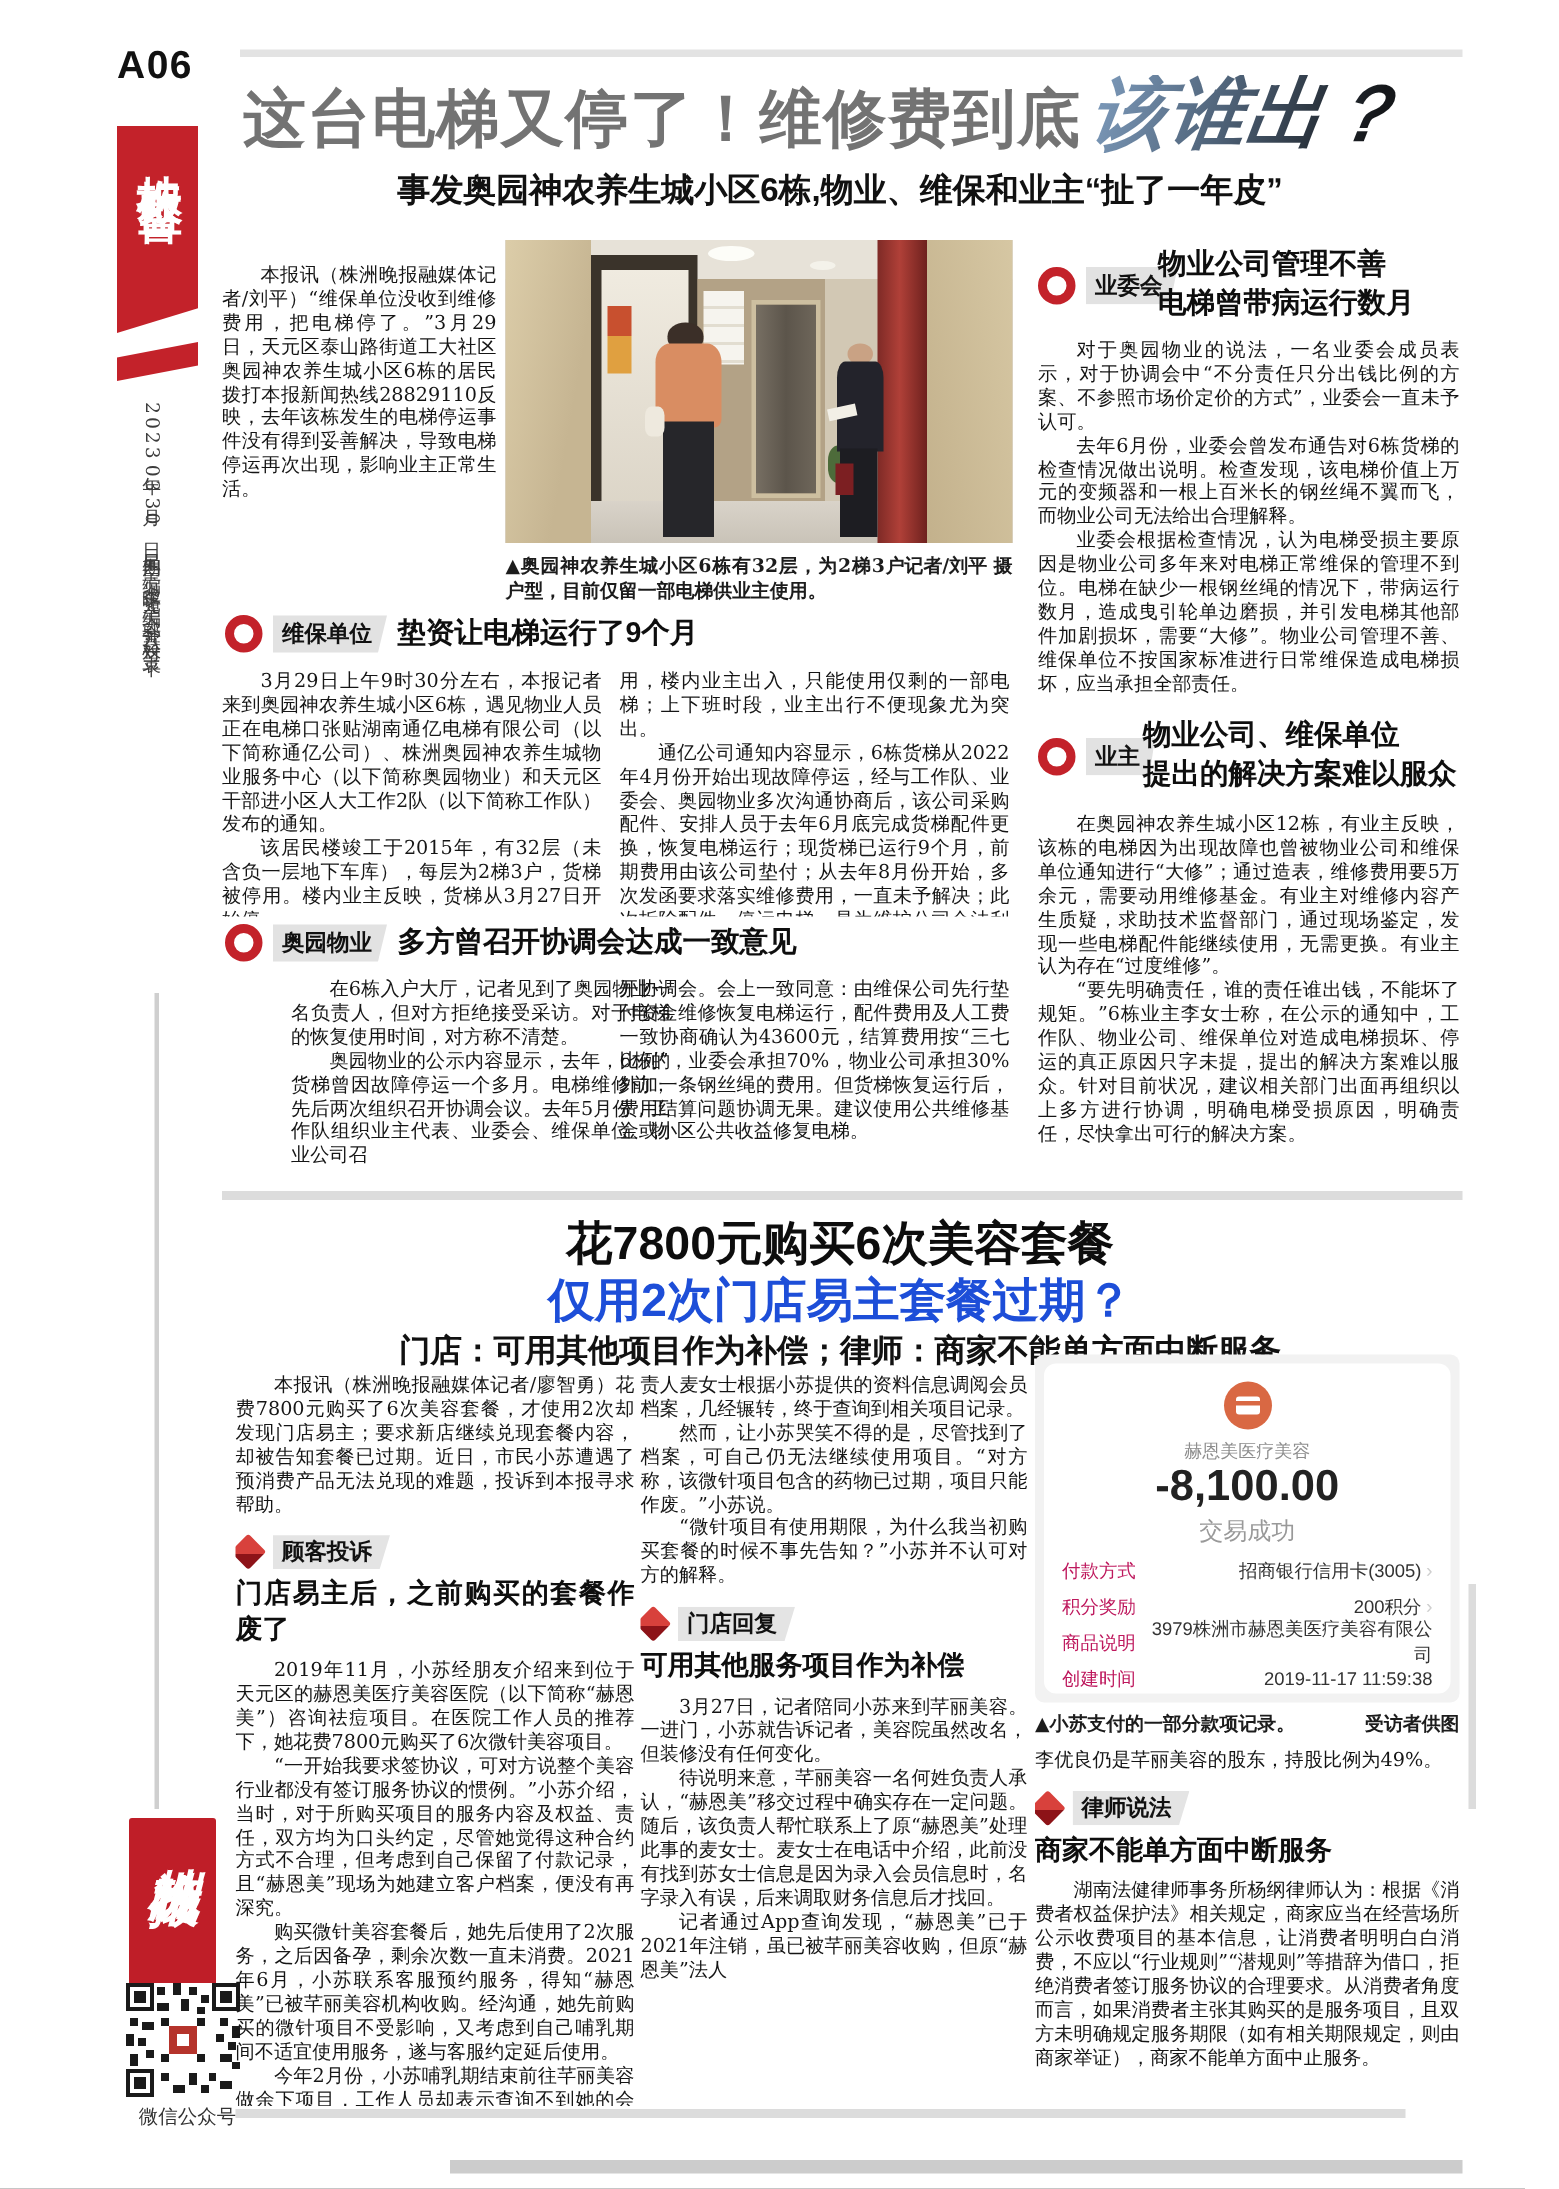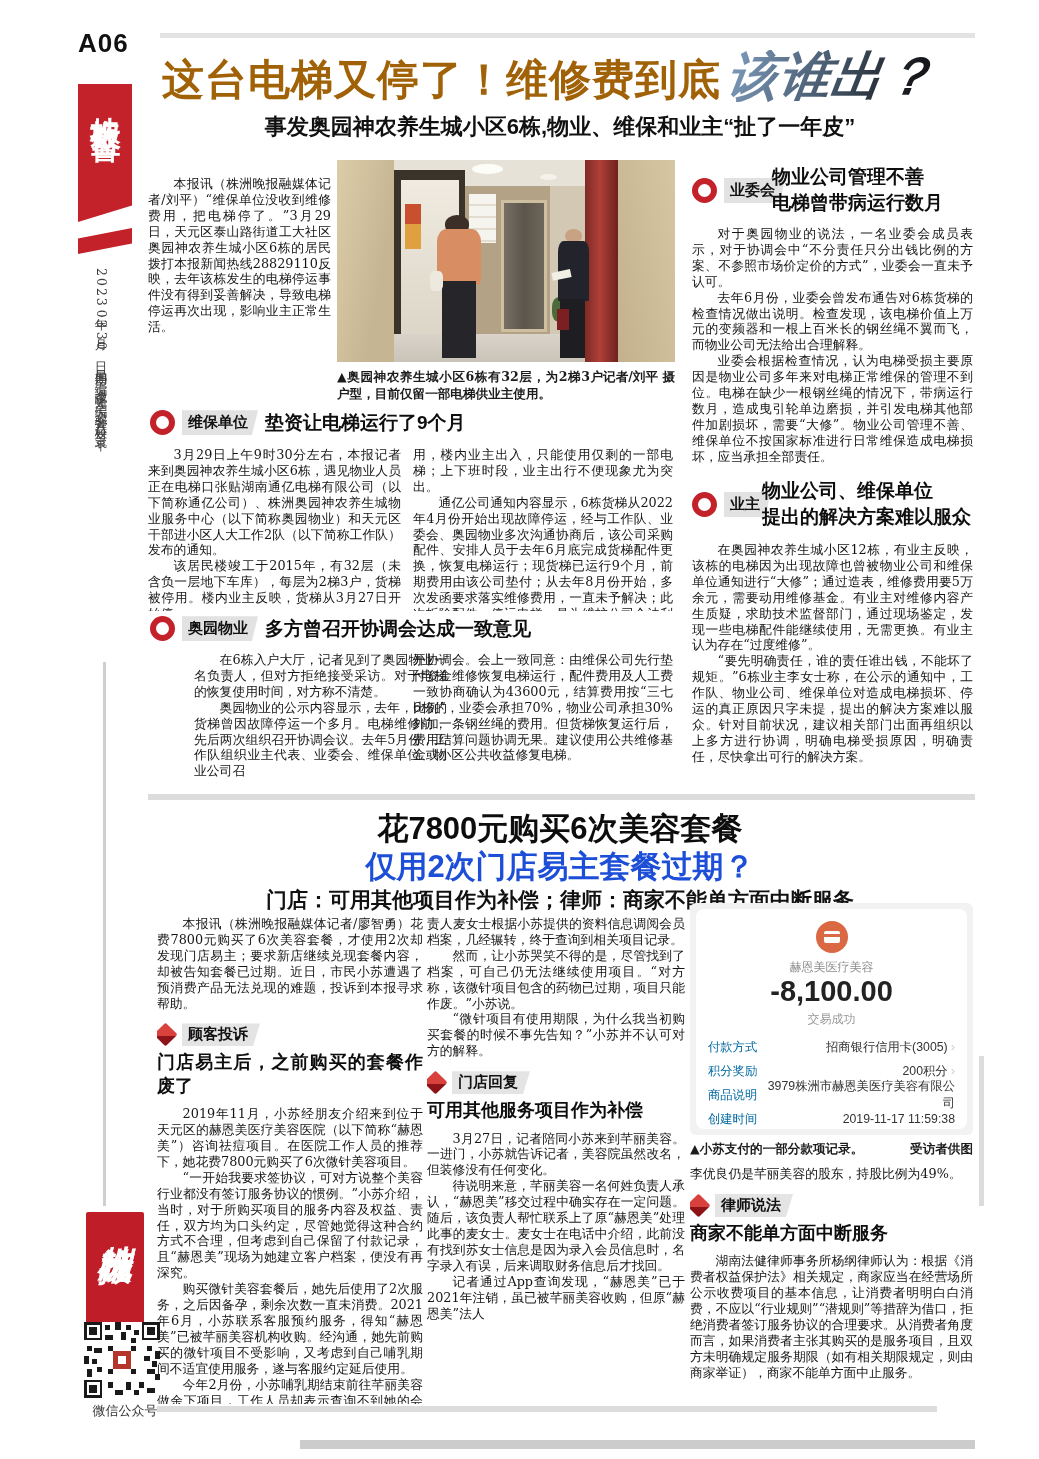--- a/index.html
+++ b/index.html
@@ -18,21 +18,21 @@
   .dateline{left:92px;top:268px;height:390px;writing-mode:vertical-rl;
           font:12.5px "DejaVu Serif",serif;color:#3c3c3c;letter-spacing:2px;}
   .vline{left:103px;top:662px;width:3px;height:544px;background:#cfcfcf;}
   .logo{left:86px;top:1212px;width:58px;height:172px;background:#bf1e28;border-radius:2px;}
   .logo-text{position:absolute;left:50%;top:6px;transform:translateX(-50%);
           writing-mode:vertical-rl;font:700 34px "DejaVu Serif",serif;color:#fff;letter-spacing:2px;font-style:italic;}
   .qr{left:84px;top:1322px;width:76px;height:76px;}
   .qr-label{left:70px;top:1402px;width:110px;text-align:center;font:13px "DejaVu Serif",serif;color:#333;}
   
   .hl1{left:162px;top:50px;width:820px;white-space:nowrap;}
-  .hl1-black{font:900 42px/1.1 "Liberation Sans",sans-serif;color:#a16207;letter-spacing:1px;}
+  .hl1-black{font:900 42px/1.1 "Liberation Sans",sans-serif;color:#737373;letter-spacing:1px;}
   .hl1-styled{display:inline-block;font:900 italic 52px/1 "Liberation Sans",sans-serif;
           transform:skewX(-8deg);margin-left:6px;
           background:linear-gradient(100deg,#7e9cbd 0%,#5c7purple 40%,#2a2f36 75%,#0c0c0c 100%);
           background:linear-gradient(100deg,#7e9cbd 0%,#4c5f74 45%,#15171a 90%);
           -webkit-background-clip:text;background-clip:text;color:transparent;}
   .subhead1{left:145px;top:112px;width:830px;text-align:center;
           font:700 22px "Liberation Sans",sans-serif;color:#111;}
   
   .tcol{position:absolute;text-align:justify;font-size:12.8px;line-height:15.9px;color:#151515;overflow:hidden;}
   .tcol p{margin:0;text-indent:2em;}
@@ -64,24 +64,24 @@
   
   .pay-wrap{left:690px;top:903px;width:283px;height:232px;background:#f2f2f2;border-radius:6px;}
   .pay-card{position:absolute;left:6px;top:6px;right:6px;bottom:6px;background:#fff;border-radius:8px;
         font-family:"Liberation Sans",sans-serif;}
   .pay-icon{position:absolute;left:50%;top:12px;transform:translateX(-50%);width:32px;height:32px;border-radius:50%;
         background:#d96843;}
   .pay-icon i{position:absolute;left:8px;top:10px;width:16px;height:12px;background:#fff;border-radius:2px;display:block;}
   .pay-icon i::after{content:"";position:absolute;left:0;top:3px;width:16px;height:2.5px;background:#d96843;}
   .pay-merchant{position:absolute;top:50px;width:100%;text-align:center;font-size:12px;color:#8d8d8d;}
   .pay-amount{position:absolute;top:66px;width:100%;text-align:center;font-size:29px;font-weight:600;color:#222;}
-  .pay-status{position:absolute;top:102px;width:100%;text-align:center;font-size:12px;color:#999;}
+  .pay-status{position:absolute;top:102px;width:100%;text-align:center;font-size:16px;color:#999;}
   .pay-rows{position:absolute;left:12px;right:12px;top:126px;}
   .pay-row{display:flex;justify-content:space-between;align-items:center;height:24px;font-size:12.3px;}
-  .pay-row .k{color:#0369a1;flex:0 0 auto;}
+  .pay-row .k{color:#be185d;flex:0 0 auto;}
   .pay-row .v{color:#333;text-align:right;}
   .chev{color:#cfcfcf;margin-left:3px;font-size:13px;}
 </style>
 </head>
 <body>
 
 <div class="page">
 
   <div class="abs topline"></div>
   <div class="abs pageno">A06</div>

